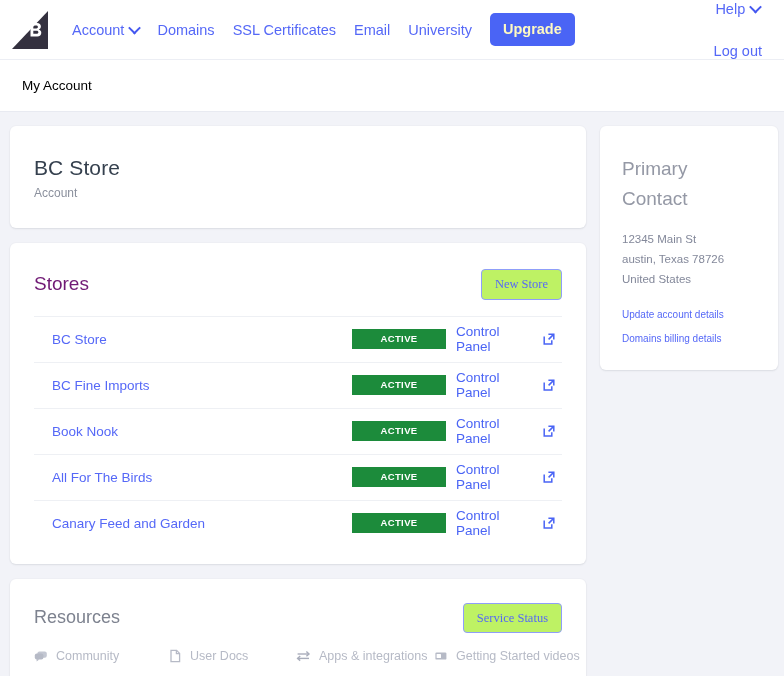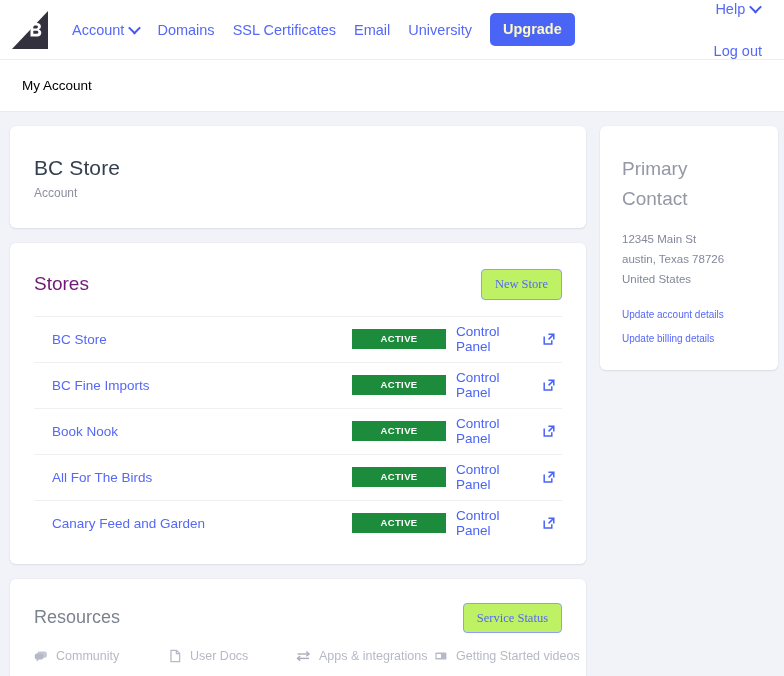--- a/index.html
+++ b/index.html
@@ -441,17 +441,17 @@
       <div class="contact-title">
         <div>Primary</div>
         <div>Contact</div>
       </div>
       <div class="contact-addr">
         <div>12345 Main St</div>
         <div>austin, Texas 78726</div>
         <div>United States</div>
       </div>
       <a class="contact-link first">Update account details</a>
-      <a class="contact-link second">Update billing details</a>
+      <a class="contact-link second">Domains billing details</a>
     </div>
   </div>
 
 </div>
 
 </body></html>

